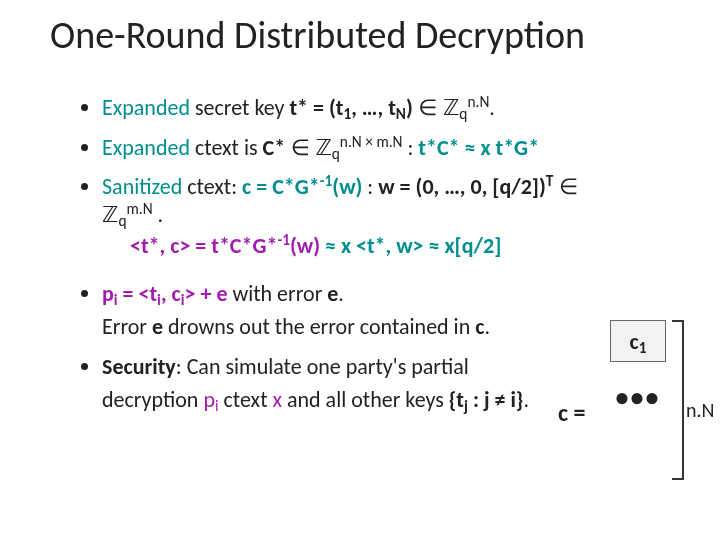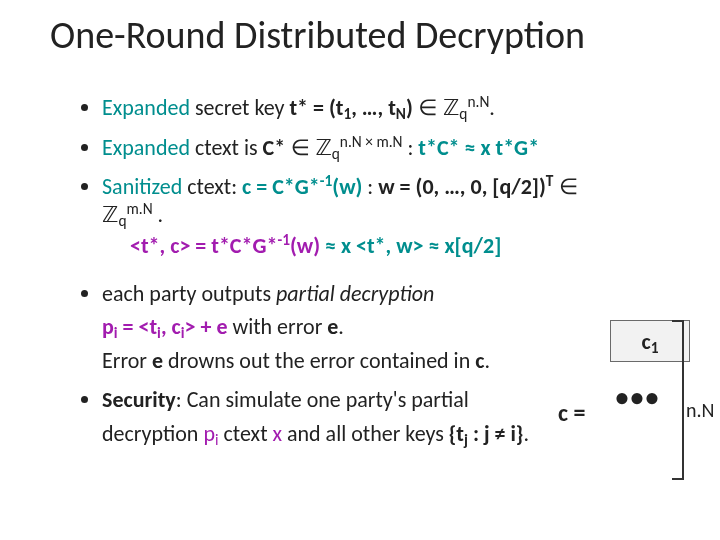--- a/index.html
+++ b/index.html
@@ -72,21 +72,21 @@
     font-size: 24px;
     font-weight: 700;
   }
   .vec-col {
     position: absolute;
     left: 52px;
     top: 0;
     width: 56px;
   }
   .vec-box {
-    width: 80px;
+    width: 56px;
     height: 42px;
     border: 1.5px solid #6a6a6a;
     background: #f2f2f2;
     box-sizing: border-box;
     display: flex;
     align-items: center;
     justify-content: center;
     font-size: 22px;
     font-weight: 700;
     margin-bottom: 14px;
@@ -138,23 +138,20 @@
 
     <li>
       <span class="teal">Sanitized</span><span> ctext:   </span><span class="bold teal"><span>c = C*G*</span><sup>-1</sup><span>(w)</span></span><span>   :   </span><span class="bold"><span>w = (0, …, 0, [q/2])</span><sup>T</sup></span><span class="mathbb"> ∈ </span><span class="mathbb">ℤ</span><sub>q</sub><sup>m.N</sup><span> .</span>
       <span class="indent-line">
         <span class="red bold"><span>&lt;t*, c&gt; = t*C*G*</span><sup>-1</sup><span>(w)</span></span><span class="teal bold"> ≈ x &lt;t*, w&gt; ≈  x[q/2]</span>
       </span>
     </li>
 
     <li style="margin-top:20px;">
       <span class="sub-line">
-        <span>each party outputs </span><span style="font-style:italic;">partial decryption</span>
-      </span>
-      <span class="sub-line">
         <span class="red bold"><span>p</span><sub>i</sub><span> = &lt;t</span><sub>i</sub><span>, c</span><sub>i</sub><span>&gt; + e</span></span><span>   with error </span><span class="bold">e</span><span>.</span>
       </span>
       <span class="sub-line">
         <span>Error </span><span class="bold">e</span><span> drowns out the error contained in </span><span class="bold">c</span><span>.</span>
       </span>
     </li>
 
     <li>
       <span class="bold">Security</span><span>: Can simulate one party's partial</span>
       <span class="sub-line">

